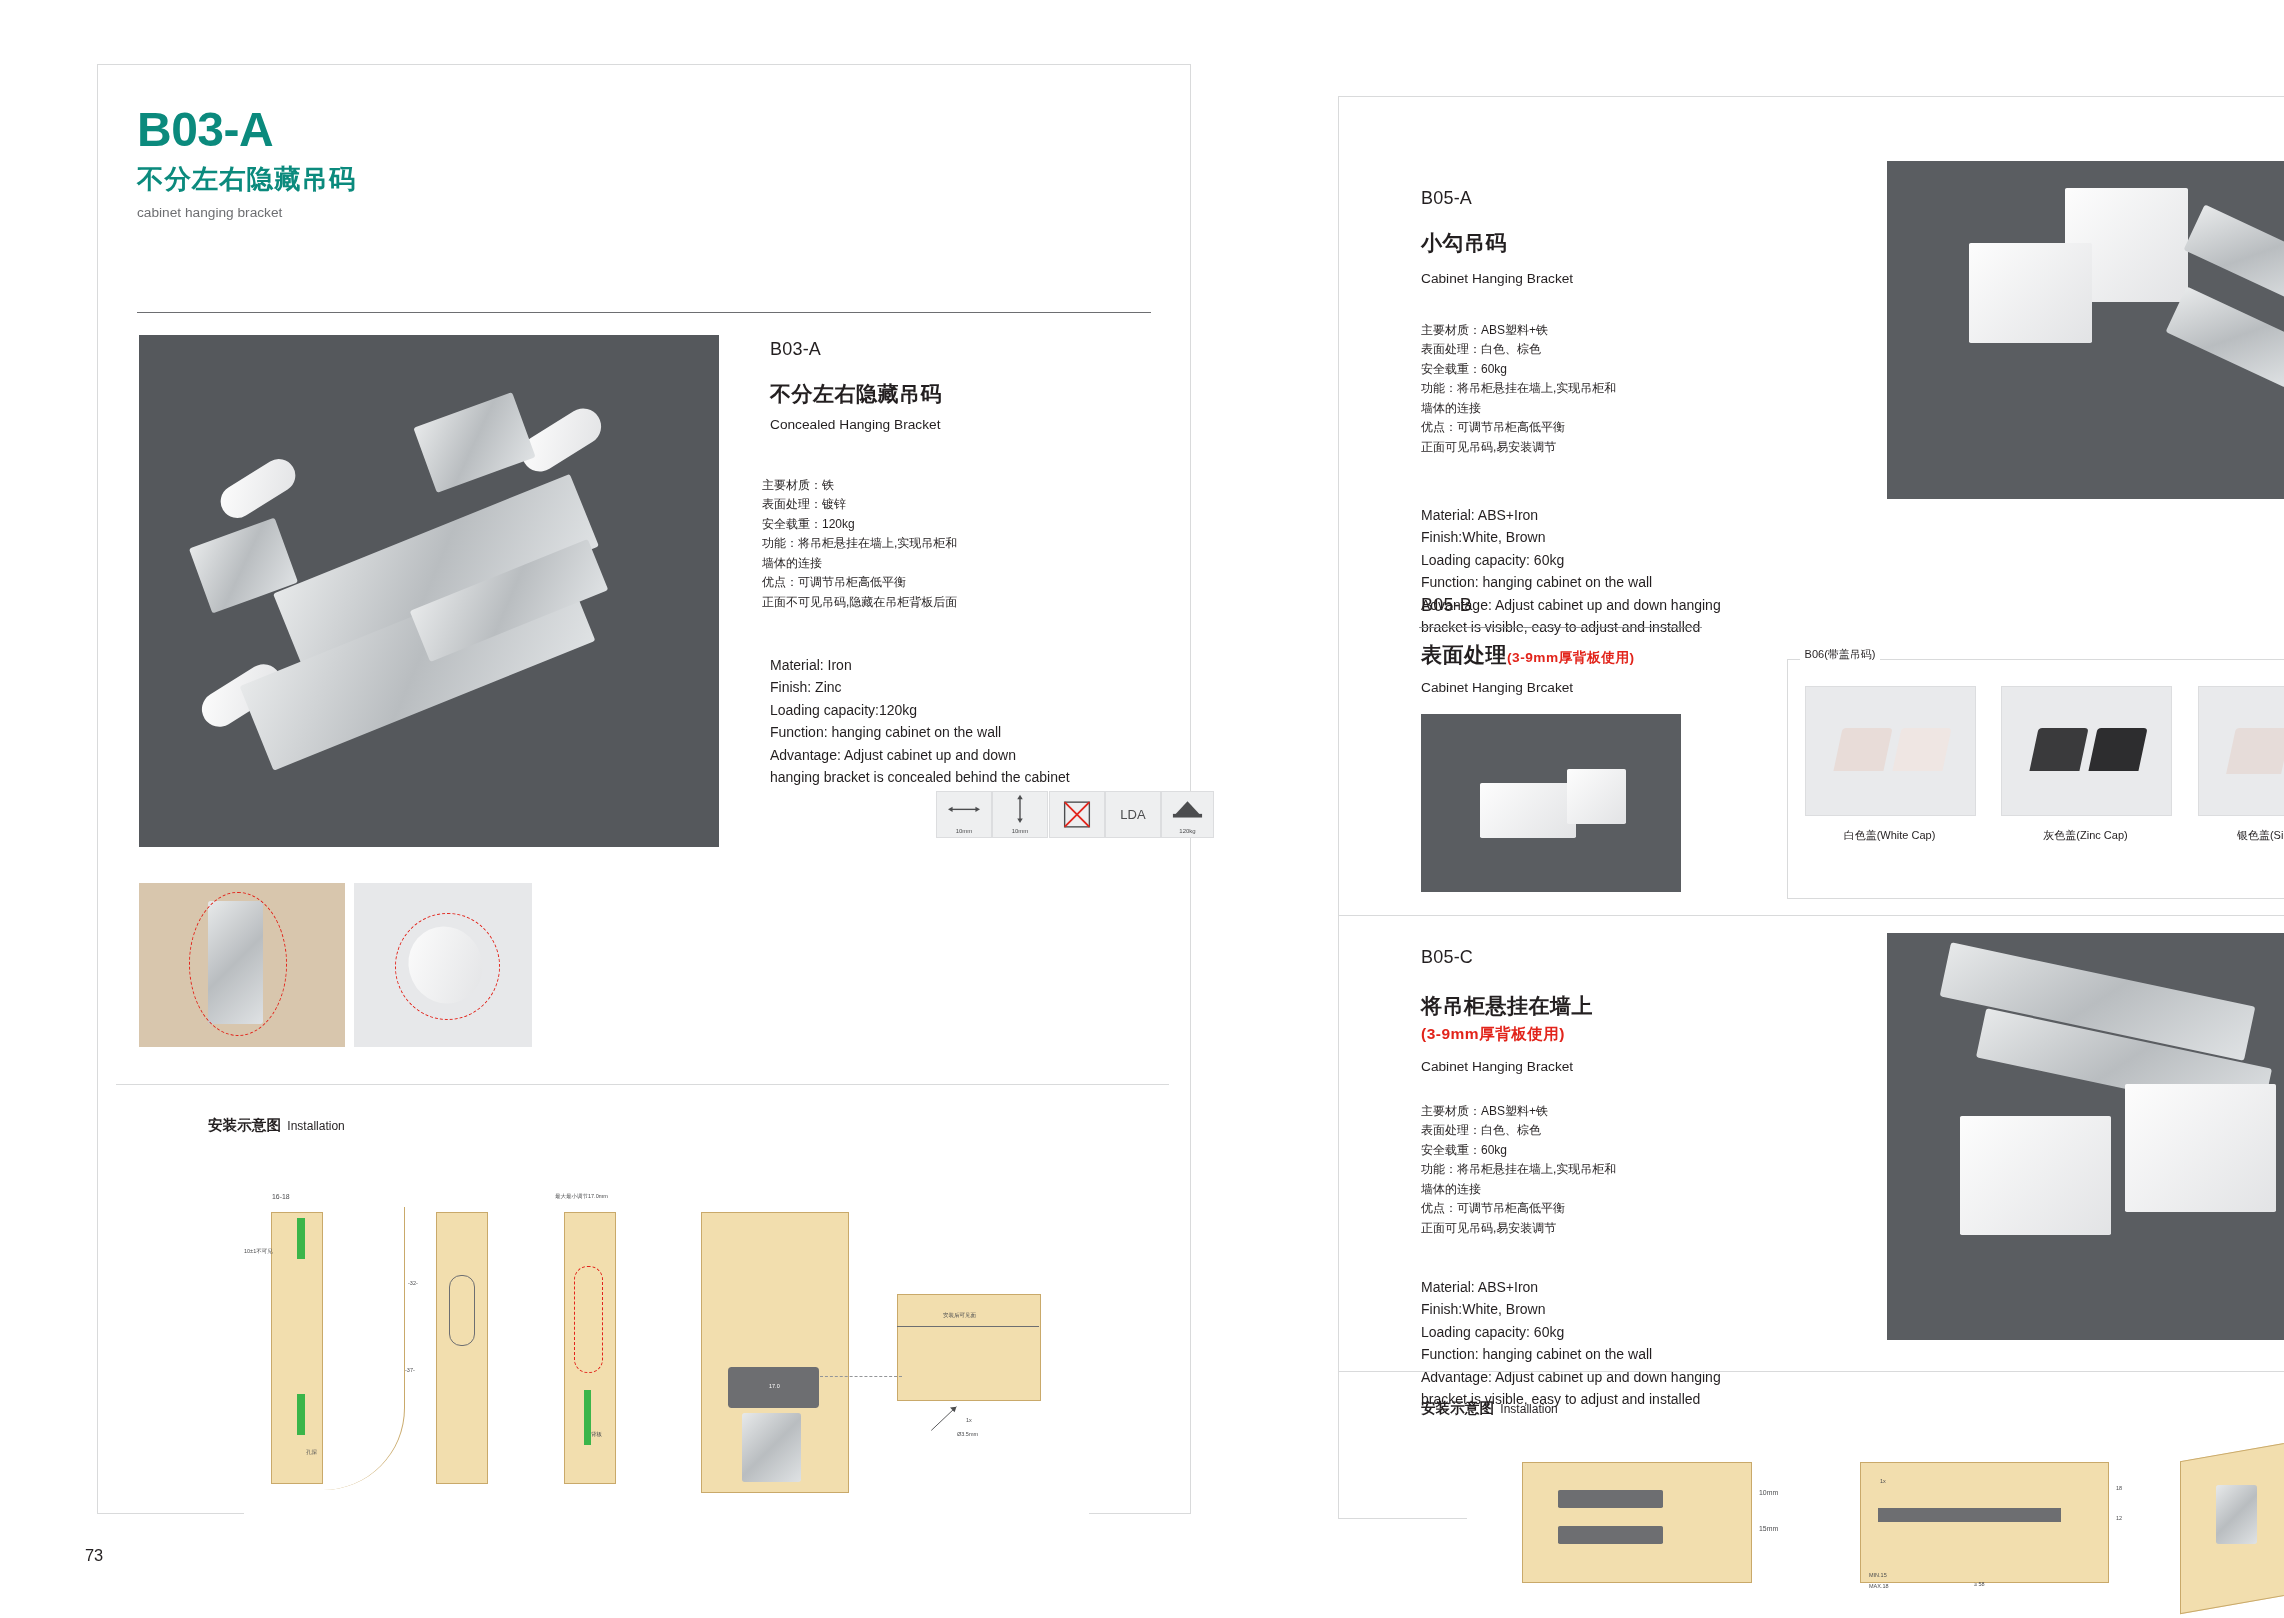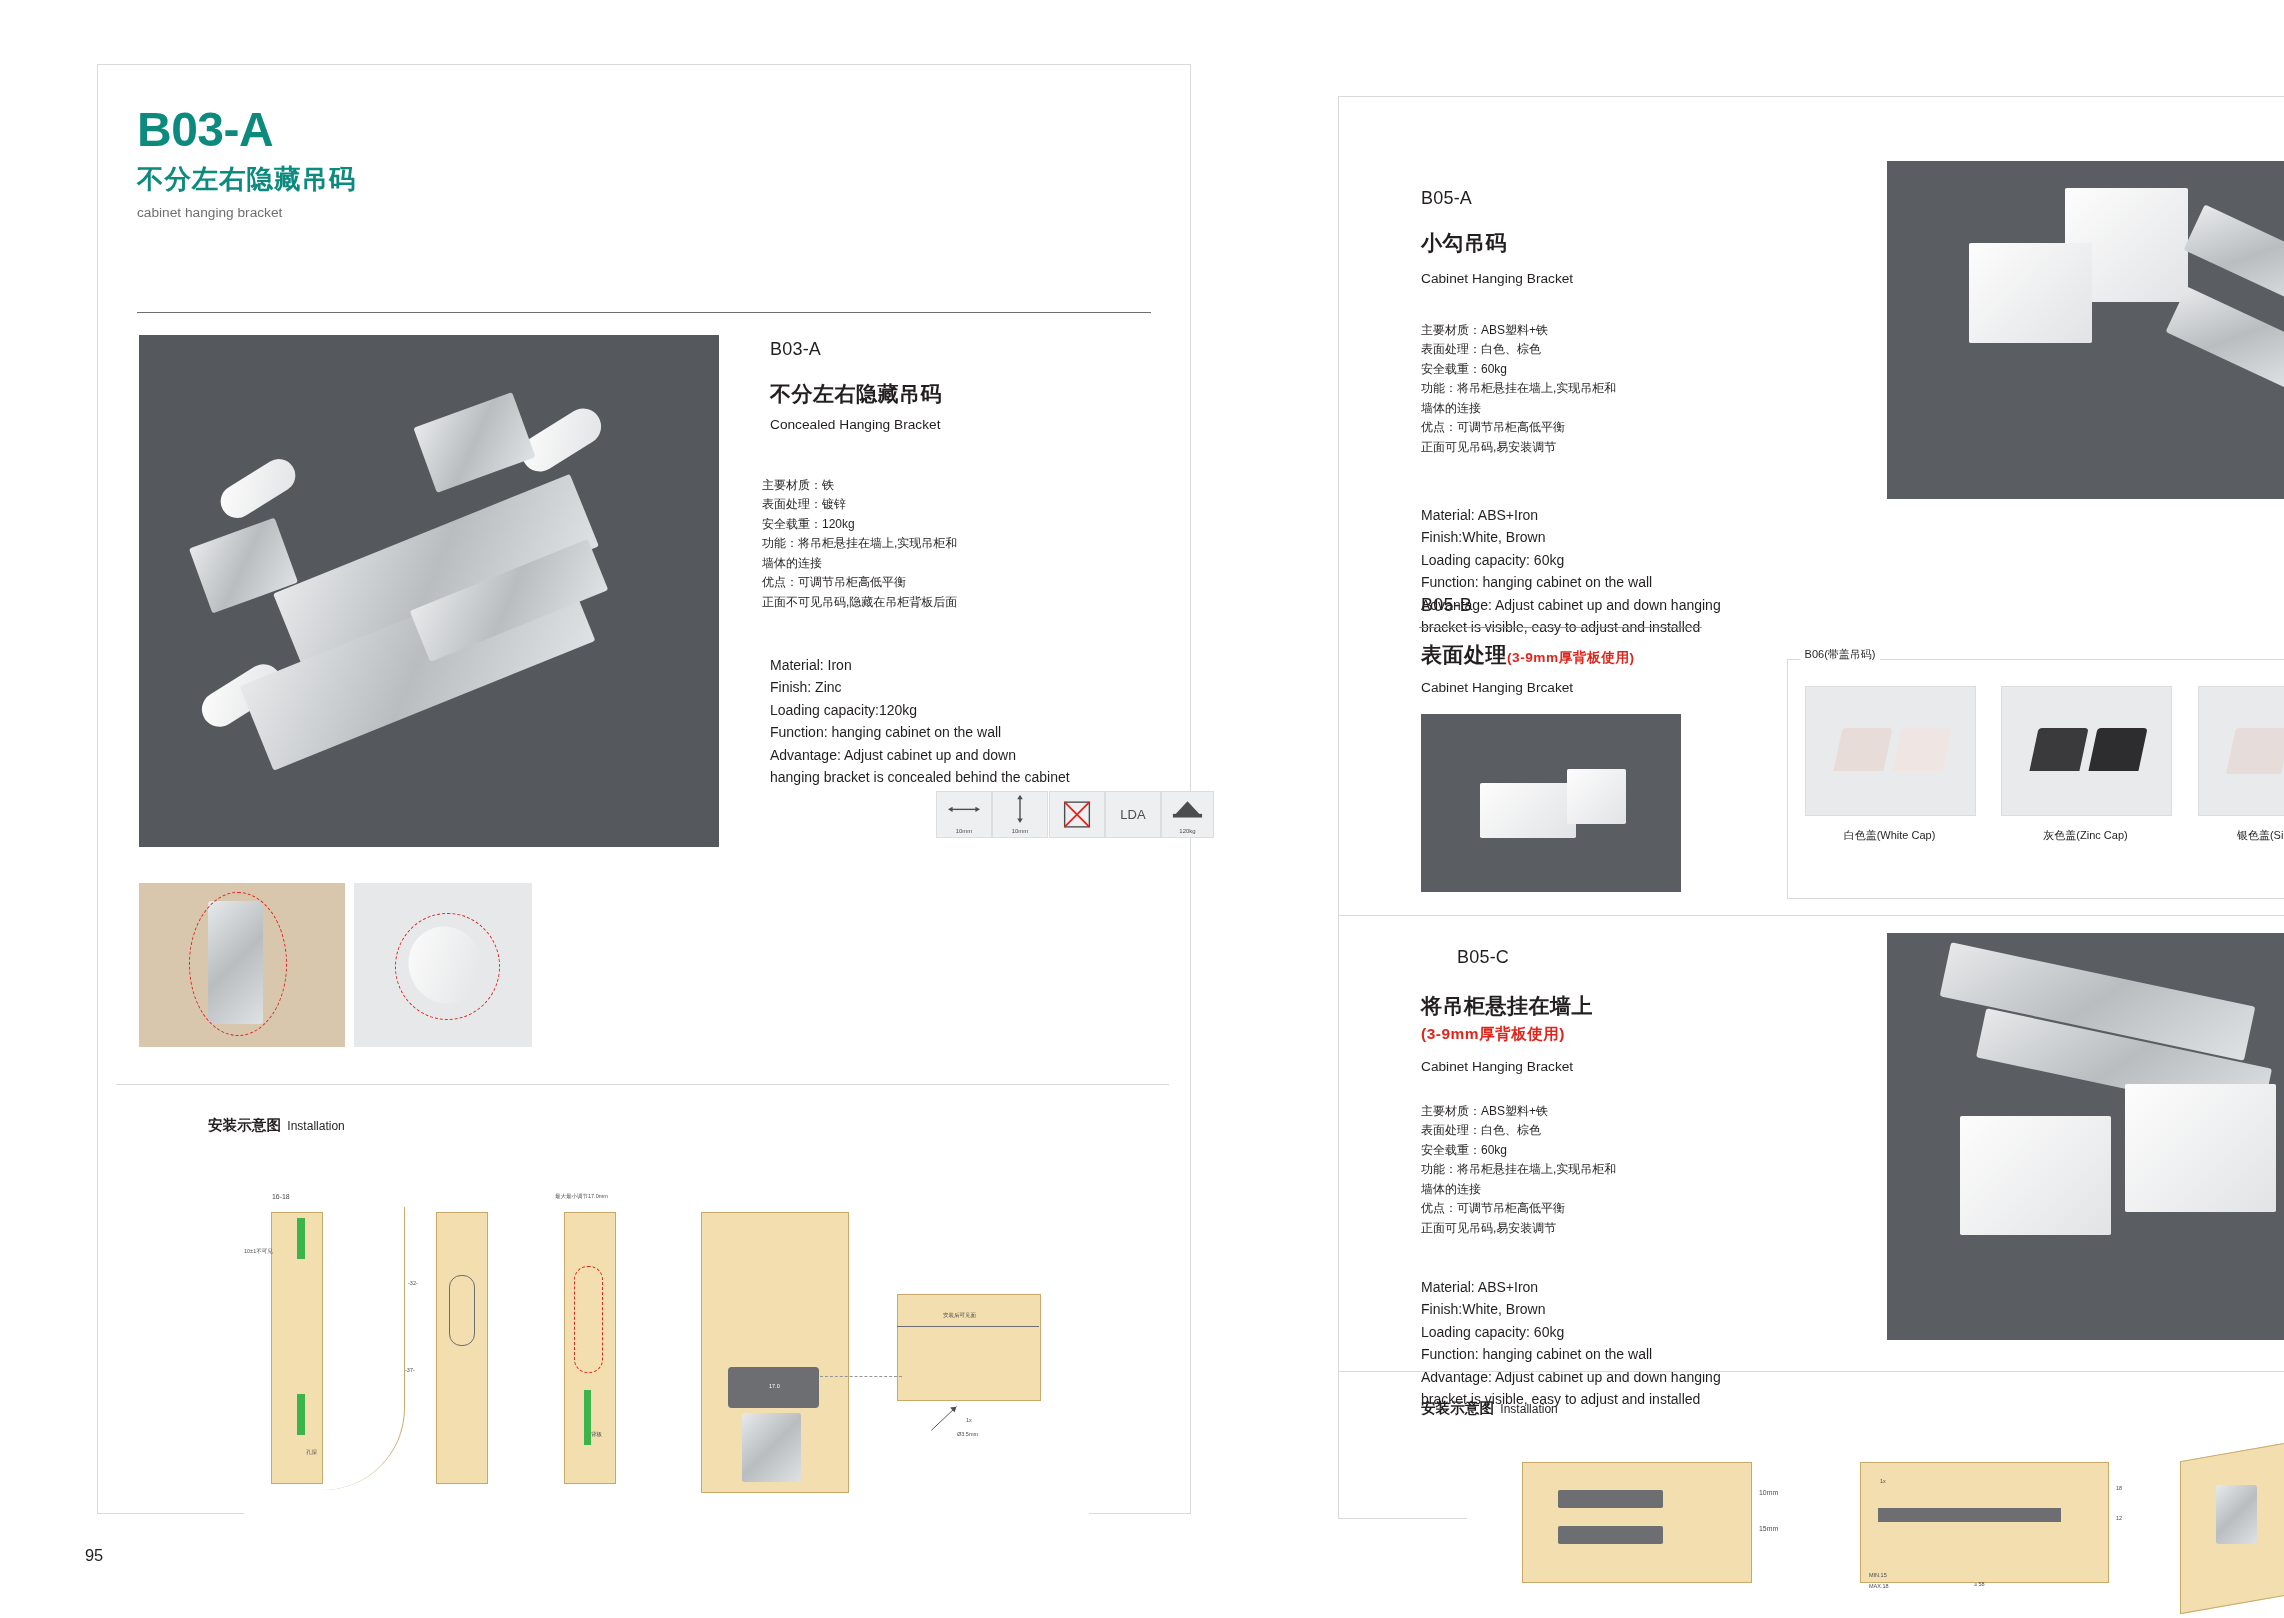--- a/index.html
+++ b/index.html
@@ -169,21 +169,21 @@
       <div class="dline" style="left:576px;top:201px;width:82px;"></div>
       <div class="tiny2" style="left:722px;top:242px;">1x</div>
       <div class="tiny2" style="left:713px;top:256px;">Ø3.5mm</div>
       <svg style="position:absolute;left:685px;top:228px;" width="32" height="32" viewBox="0 0 70 70">
           <line x1="5" y1="60" x2="60" y2="8" stroke="#4c4d4f" stroke-width="2"></line>
           <polygon points="60,8 46,10 56,20" fill="#4c4d4f"></polygon>
         </svg>
     </div>
   </div>
 
-  <div class="pagenum" style="left:85px;top:1546px;">95</div>
+  <div class="pagenum" style="left:85px;top:1546px;">73</div>
 
   <div class="sheet right-sheet">
 
     <div class="lbl code" style="left:82px;top:91px;">B05-A</div>
     <div class="lbl prod-cn" style="left:82px;top:132px;">小勾吊码</div>
     <div class="lbl prod-en" style="left:82px;top:169px;">Cabinet Hanging Bracket</div>
     <div class="lbl spec-cn" style="left:82px;top:224px;width:338px;">主要材质：ABS塑料+铁
 表面处理：白色、棕色
 安全载重：60kg
 功能：将吊柜悬挂在墙上,实现吊柜和
@@ -232,21 +232,21 @@
     <div class="capcap" style="left:662px;top:731px;width:169px;">灰色盖(Zinc Cap)</div>
 
     <div class="capbox" style="left:859px;top:589px;width:169px;height:128px;">
       <div style="position:absolute;left:32px;top:41px;width:55px;height:46px;background:#e6dcd9;border-radius:3.7px 3.7px 0 0;transform:skewX(-12deg);"></div>
 
     </div>
     <div class="capcap" style="left:859px;top:731px;width:169px;">银色盖(Silver Cap)</div>
 
     <div class="hr" style="left:0px;top:818px;width:1084px;height:0.9px;background:#d9dadb;"></div>
 
-    <div class="lbl code" style="left:82px;top:850px;margin-left:36px;">B05-C</div>
+    <div class="lbl code" style="left:82px;top:850px;">B05-C</div>
     <div class="lbl prod-cn" style="left:82px;top:895px;">将吊柜悬挂在墙上</div>
     <div class="lbl prod-cn redtxt" style="left:82px;top:927px;font-size:15.5px;">(3-9mm厚背板使用)</div>
     <div class="lbl prod-en" style="left:82px;top:957px;">Cabinet Hanging Bracket</div>
     <div class="lbl spec-cn" style="left:82px;top:1005px;width:338px;">主要材质：ABS塑料+铁
 表面处理：白色、棕色
 安全载重：60kg
 功能：将吊柜悬挂在墙上,实现吊柜和
 墙体的连接
 优点：可调节吊柜高低平衡
 正面可见吊码,易安装调节</div>

